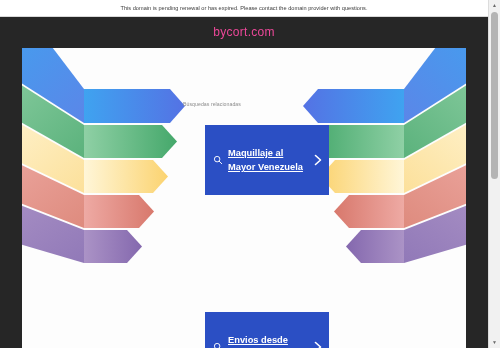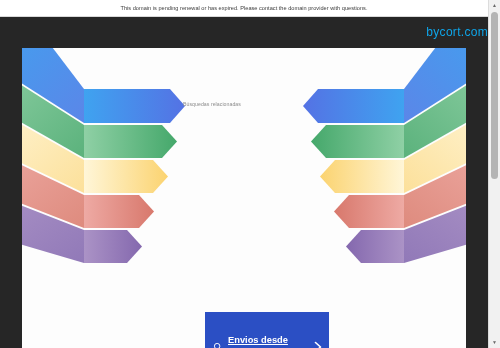--- a/index.html
+++ b/index.html
@@ -46,23 +46,23 @@
     width: 488px;
     height: 331px;
     background: #262626;
     overflow: hidden;
   }
 
   .site-title {
     position: absolute;
     left: 0; top: 8px;
     width: 488px;
-    text-align: right;
+    text-align: center;
     font-size: 12px;
-    color: #0ea5e9;
+    color: #ec4899;
     letter-spacing: 0.3px;
   }
 
   
   .content-area {
     position: absolute;
     left: 22px; top: 31px;
     width: 444px;
     height: 300px;
     background: #fdfdfd;
@@ -265,20 +265,34 @@
             <polygon points="62,147 117,147 132,163.5 117,180 62,180" fill="url(#gL3)"></polygon>
             <polygon points="62,182 105,182 120,198.5 105,215 62,215" fill="url(#gL4)"></polygon>
           </g>
         </svg>
       </div>
 
       <div class="results">
 
         <div class="results-label">Búsquedas relacionadas</div>
 
+        <div class="card card-1">
+          <span class="card-search-icon">
+            <svg width="10" height="10" viewBox="0 0 16 16">
+              <circle cx="6.6" cy="6.6" r="4.4" fill="none" stroke="#ffffff" stroke-width="1.5"></circle>
+              <line x1="9.9" y1="9.9" x2="14" y2="14" stroke="#ffffff" stroke-width="1.5" stroke-linecap="round"></line>
+            </svg>
+          </span>
+          <span class="card-text">Maquillaje al Mayor Venezuela</span>
+          <span class="card-chevron">
+            <svg width="8" height="12" viewBox="0 0 8 12">
+              <polyline points="1.5,1.5 6.5,6 1.5,10.5" fill="none" stroke="#ffffff" stroke-width="1.6" stroke-linecap="round" stroke-linejoin="round"></polyline>
+            </svg>
+          </span>
+        </div>
 
 
         <div class="card card-3">
           <span class="card-search-icon">
             <svg width="10" height="10" viewBox="0 0 16 16">
               <circle cx="6.6" cy="6.6" r="4.4" fill="none" stroke="#ffffff" stroke-width="1.5"></circle>
               <line x1="9.9" y1="9.9" x2="14" y2="14" stroke="#ffffff" stroke-width="1.5" stroke-linecap="round"></line>
             </svg>
           </span>
           <span class="card-text">Envios desde China a</span>

